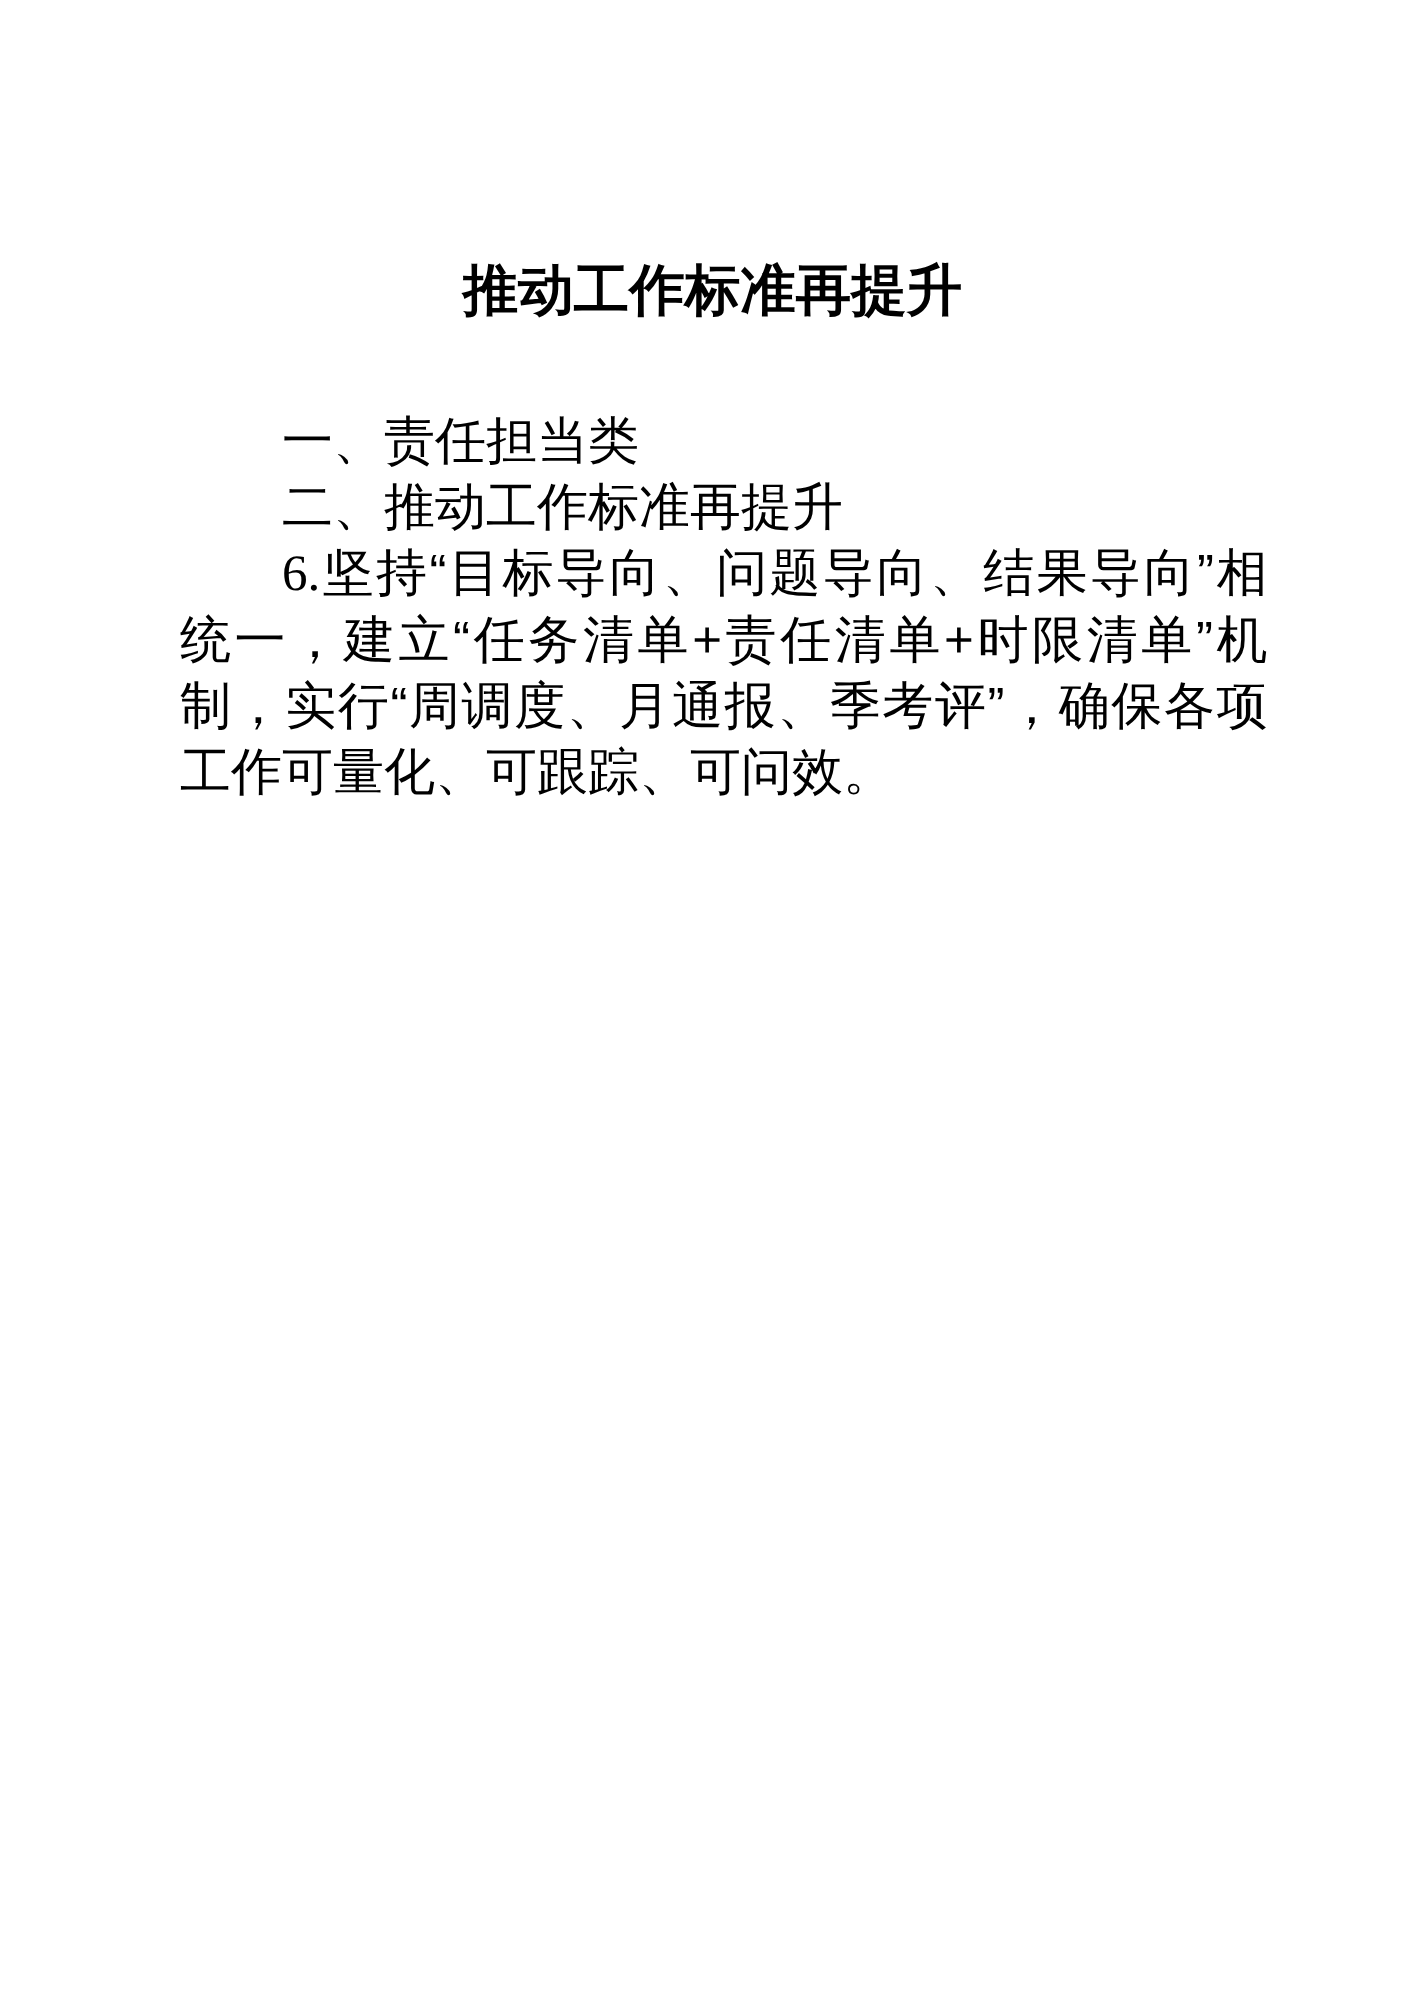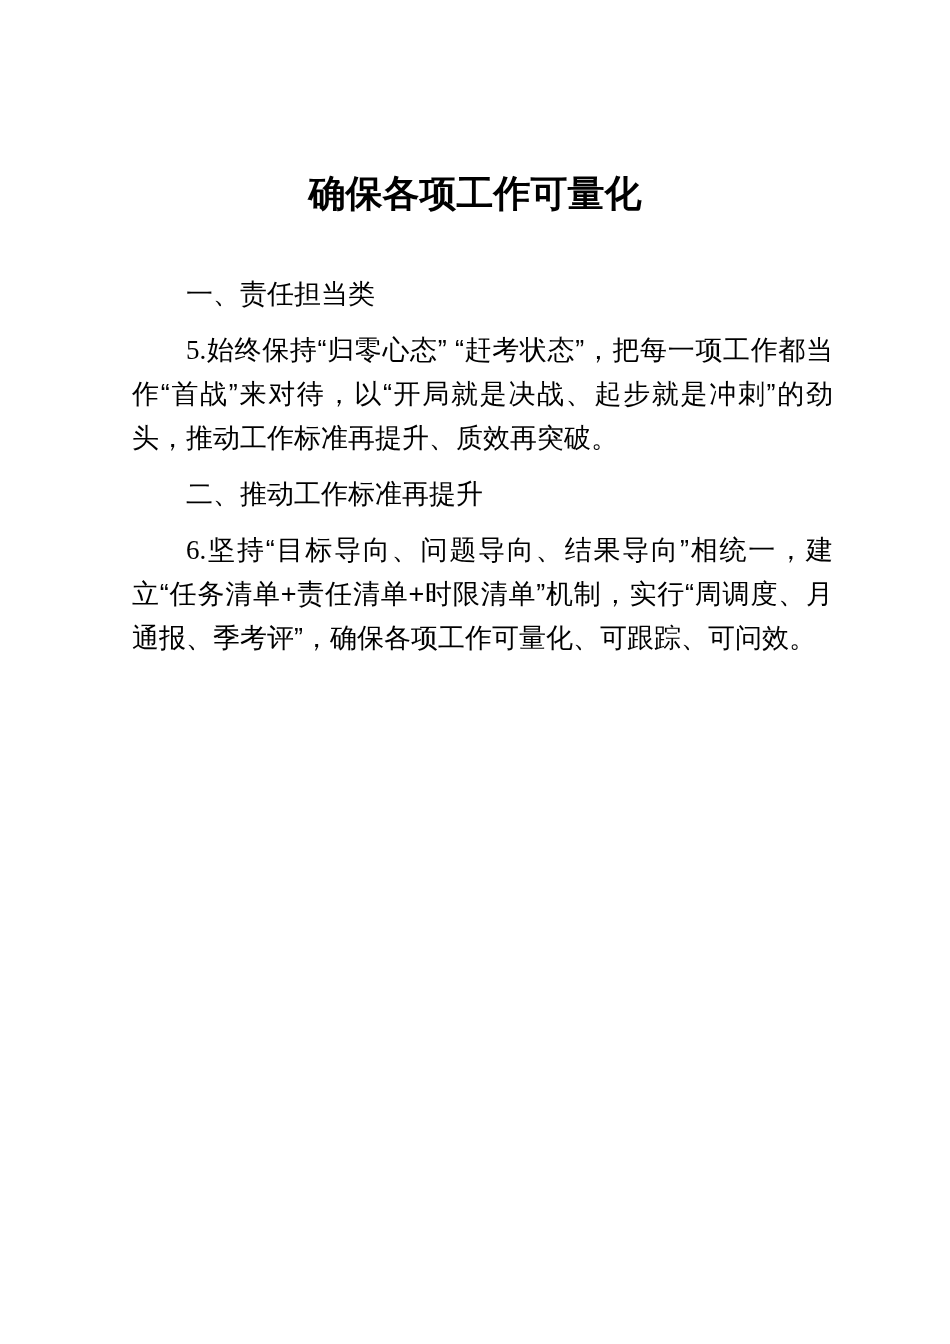--- a/index.html
+++ b/index.html
@@ -22,50 +22,49 @@
     font-size: 37px;
     line-height: 48px;
     font-weight: bold;
     text-align: center;
     letter-spacing: 0;
   }
   .content {
     margin: 54px 105px 0 120px;
   }
   .para {
-    margin: 12px;
+    margin: 0;
     padding: 0;
-    font-size: 27px;
+    font-size: 34px;
     line-height: 44px;
     text-align: justify;
     text-indent: 2em;
     color: #000000;
   }
   .section-heading {
     text-align: left;
   }
   .item-num {
     font-family: "Liberation Serif", serif;
   }
 </style>
 </head>
 <body>
 
 <div class="page">
 
-  <h1 class="doc-title">确保各项工作可量化</h1>
+  <h1 class="doc-title">推动工作标准再提升</h1>
 
   <div class="content">
 
     <p class="para section-heading">一、责任担当类</p>
 
 
 
 
 
-    <p class="para"><span class="item-num">5.</span><span>始终保持“归零心态” “赶考状态”，把每一项工作都当作“首战”来对待，以“开局就是决战、起步就是冲刺”的劲头，推动工作标准再提升、质效再突破。</span></p>
 
     <p class="para section-heading">二、推动工作标准再提升</p>
 
     <p class="para"><span class="item-num">6.</span><span>坚持“目标导向、问题导向、结果导向”相统一，建立“任务清单+责任清单+时限清单”机制，实行“周调度、月通报、季考评”，确保各项工作可量化、可跟踪、可问效。</span></p>
 
   </div>
 </div>
 
 </body></html>

